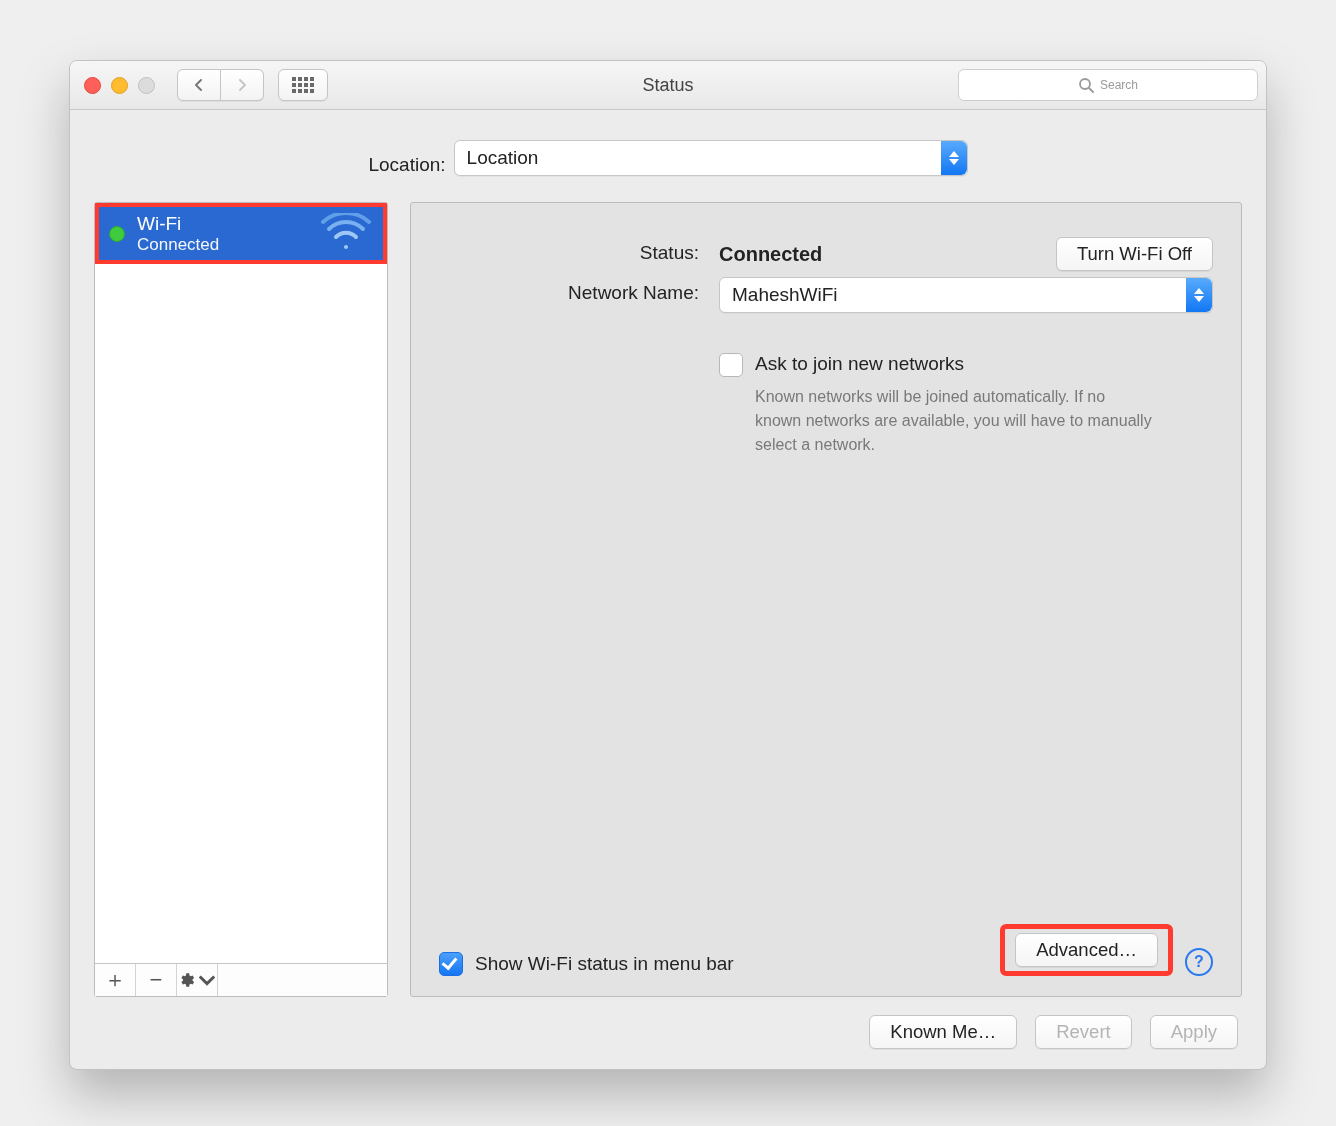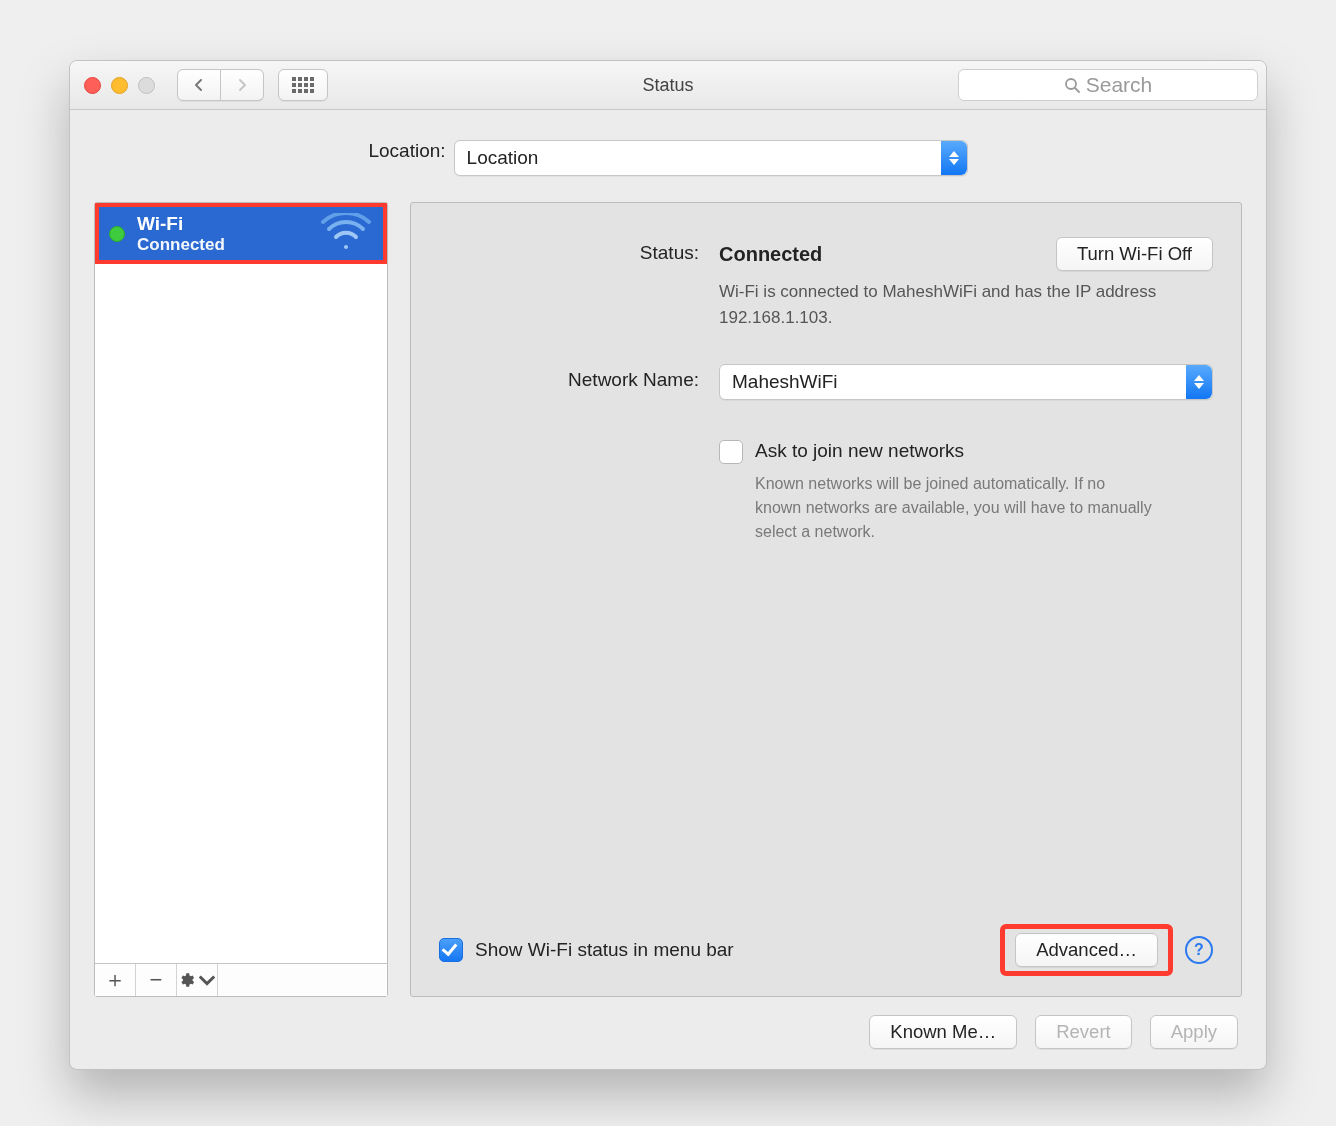--- a/index.html
+++ b/index.html
@@ -104,37 +104,37 @@
     border-radius: 6px;
     background: #ffffff;
     padding: 0 10px 0 10px;
     font-size: 17px;
     color: #909090;
     text-align: center;
     outline: none;
   }
   .search-wrap .ph {
     position:absolute; pointer-events:none; color:#9a9a9a; display:flex; align-items:center; gap:6px;
-    font-size:21px;
+    font-size:12px;
   }
   .search-wrap svg { width:16px; height:16px; }
 
   
   .content {
     flex: 1 1 auto;
     padding: 0;
     display: flex;
     flex-direction: column;
   }
 
   
   .location-row {
     padding: 30px 0 26px;
     display: flex;
-    align-items: flex-start;
+    align-items: flex-end;
     justify-content: center;
     gap: 8px;
   }
   .location-row label { font-size: 19px; }
 
   .mac-select {
     position: relative;
     height: 34px;
     background: #fff;
     border: 1px solid #c7c6c6;
@@ -203,21 +203,21 @@
   }
   .highlight-box {
     outline: 4px solid #ff3b30;
     outline-offset: -4px;
   }
   .status-dot {
     width: 14px; height: 14px;
     border-radius: 50%;
   }
   .status-dot.green { background: #3ecb3e; border:1px solid #2dab2d;}
-  .service .labels { display:flex; flex-direction:column; line-height:1.15;font-weight:bold;}
+  .service .labels { display:flex; flex-direction:column; line-height:1.15;}
   .service .labels .name { font-size: 19px; }
   .service .labels .sub  { font-size: 17px; opacity: 0.95; }
   .service .wifi-icon { margin-left:auto; }
   .service .wifi-icon svg { width:54px; height:36px; }
 
   .sidebar-toolbar {
     display: flex;
     border-top: 1px solid #c6c5c5;
     background: #fdfdfd;
     height: 32px;
@@ -314,21 +314,21 @@
     color: #7a7979;
     font-size: 16px;
     line-height: 1.5;
     margin-top: 10px;
     max-width: 400px;
   }
 
   .rightpane .bottom-row {
     margin-top: auto;
     display: flex;
-    align-items: center;
+    align-items: flex-end;
     gap: 12px;
     padding-top: 10px;
   }
   .bottom-row .left {
     display:flex; align-items:center; gap:12px;
   }
   .bottom-row .spacer { flex:1; }
   .adv-highlight {
     border: 5px solid #ff3b30;
     border-radius: 6px;
@@ -453,21 +453,20 @@
       <div class="rightpane">
         <div class="form-grid">
 
           <div class="lbl">Status:</div>
           <div class="status-line">
             <span class="conn">Connected</span>
             <span style="flex:1"></span>
             <button class="mac-button">Turn Wi-Fi Off</button>
           </div>
 
-          <div class="status-desc">Wi-Fi is connected to MaheshWiFi and has the IP address 192.168.1.103.</div>
 
           <div class="lbl">Network Name:</div>
           <div class="mac-select network-select">
             <span>MaheshWiFi</span>
             <div class="stepper"></div>
           </div>
 
           <div class="ask-row">
             <div class="chk"></div>
             <div class="ask-text">

